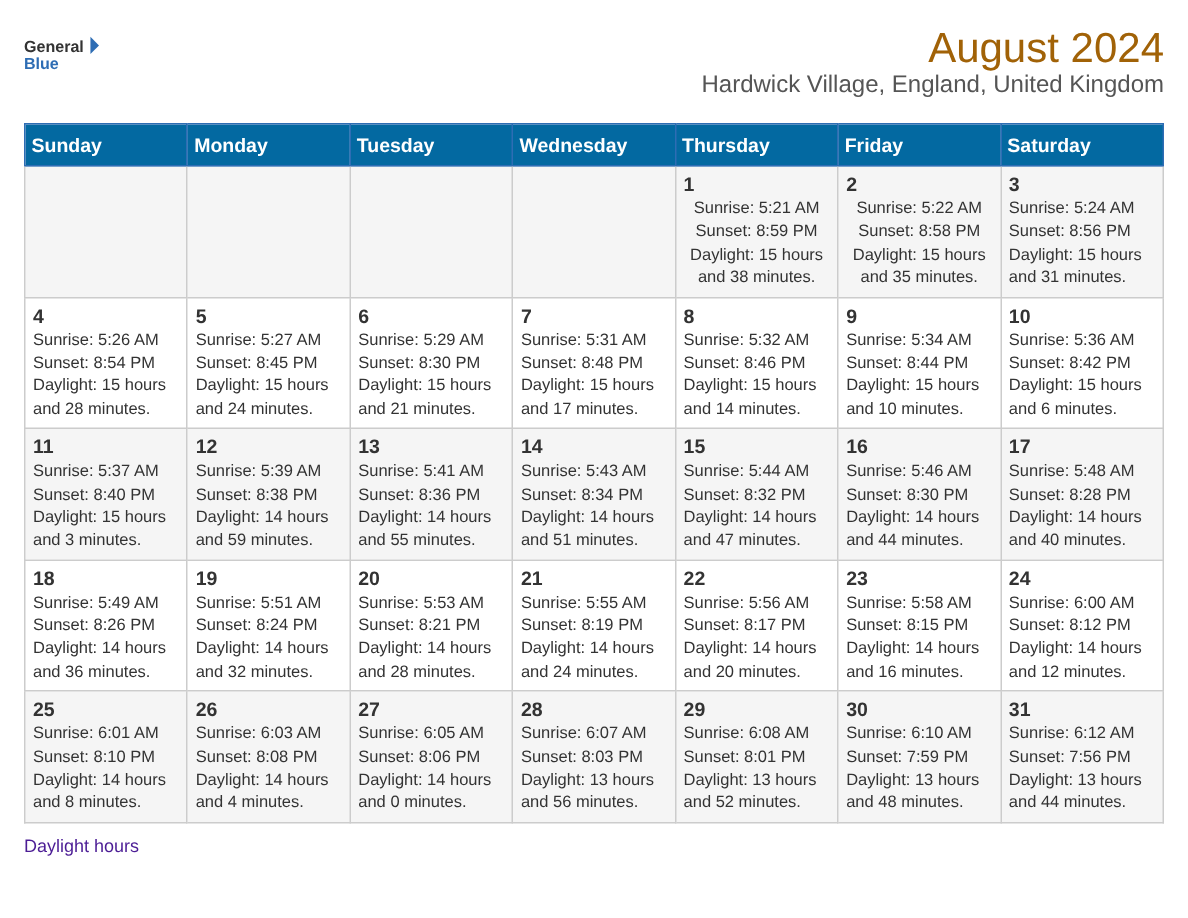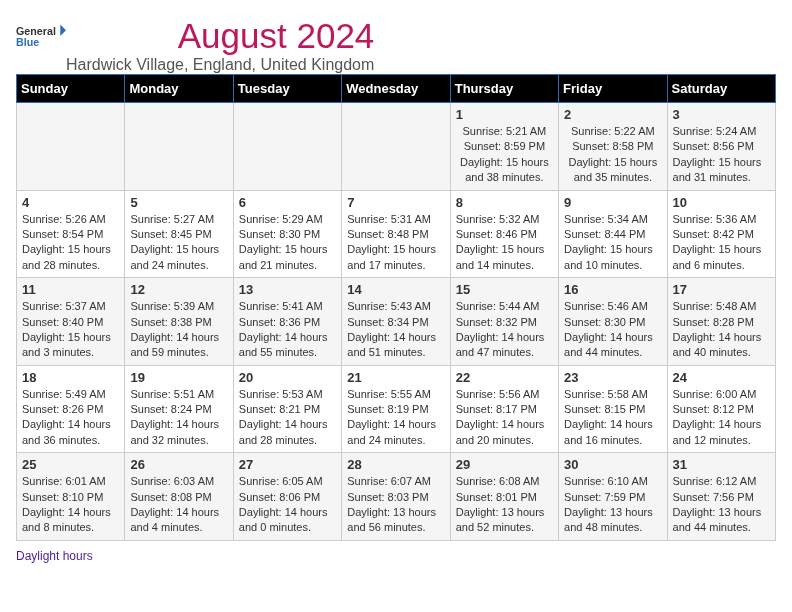--- a/index.html
+++ b/index.html
@@ -5,47 +5,48 @@
     * { box-sizing: border-box; margin: 0; padding: 0; }
     body {
       font-family: Arial, sans-serif;
       background: #fff;
       width: 792px;
       min-height: 612px;
       padding: 16px;
     }
     .header-area {
       display: flex;
+      justify-content: space-between;
       align-items: flex-start;
-      margin-bottom: 0;
+      margin-bottom: 16px;
     }
     .logo {
       display: flex;
       align-items: center;
       gap: 4px;
     }
     .title-area {
       text-align: right;
     }
     .main-title {
-      font-size: 35px;
+      font-size: 28px;
       font-weight: normal;
-      color: #be185d;
+      color: #a16207;
     }
     .subtitle {
       font-size: 16px;
       color: #555;
     }
     table {
       width: 100%;
       border-collapse: collapse;
       table-layout: fixed;
     }
     thead tr th {
-      background-color: #000000;
+      background-color: #0369a1;
       color: #fff;
       font-size: 13px;
       font-weight: bold;
       padding: 6px 4px;
       text-align: left;
       border: 1px solid #2e6db4;
     }
     tbody tr td {
       border: 1px solid #ccc;
       padding: 4px 5px;

